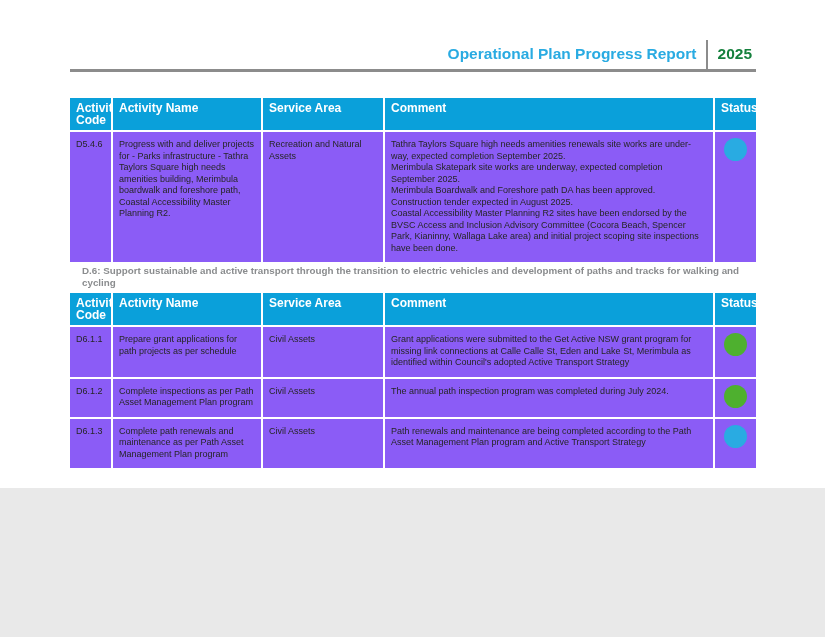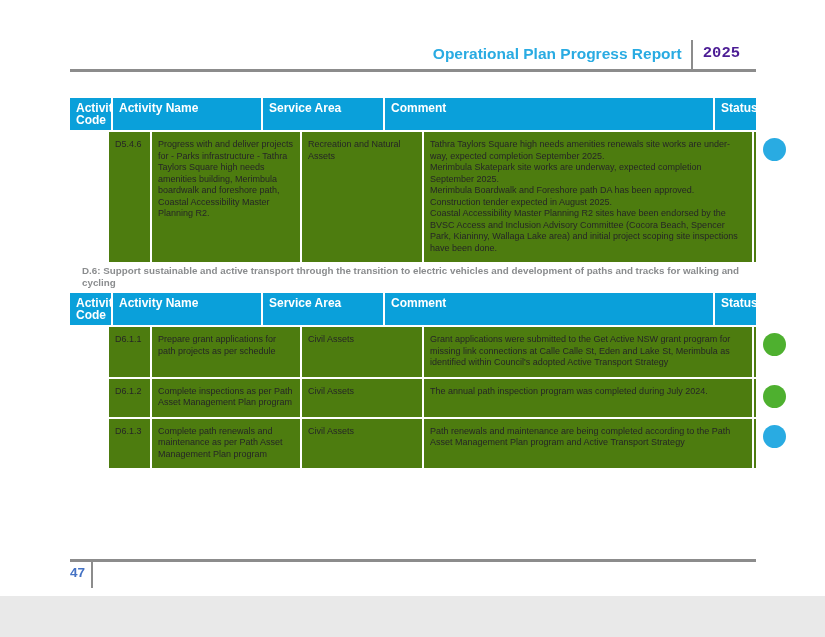--- a/index.html
+++ b/index.html
@@ -1,37 +1,37 @@
 <!DOCTYPE html>
 <html><head>
 <meta charset="utf-8">
 <style>
   html,body{margin:0;padding:0;background:#e9e9e9;}
   .page{
-    width:825px;height:596px;background:#ffffff;position:relative;overflow:hidden;
+    width:825px;height:488px;background:#ffffff;position:relative;overflow:hidden;
     font-family:"Liberation Sans", sans-serif;color:#262626;margin:0 auto;
   }
   
   .doc-header{position:absolute;top:40px;left:70px;width:686px;border-bottom:3px solid #8c8c8c;}
   .doc-header-inner{display:flex;justify-content:flex-end;align-items:stretch;height:29px;}
   .doc-title{color:#29abe2;font-weight:bold;font-size:15.5px;line-height:27px;white-space:nowrap;}
   .hdr-vbar{width:2px;background:#8c8c8c;margin:0 10px 0 9px;}
-  .doc-year{color:#4c1d95;font-weight:bold;font-size:15.5px;line-height:27px;margin-right:16px;font-family:Liberation Mono, monospace;}
+  .doc-year{color:#15803d;font-weight:bold;font-size:15.5px;line-height:27px;margin-right:4px;}
   
   .optable{position:absolute;left:70px;width:686px;}
   .table1{top:98px;}
   .table2{top:293px;}
   .trow,.thead{display:grid;grid-template-columns:43px 150px 122px 330px 41px;}
   .th{
     background:#0aa0da;color:#ffffff;font-weight:bold;font-size:12px;line-height:12px;
     padding:4px 4px 4px 6px;box-sizing:border-box;border-right:2px solid #ffffff;
   }
   .th:last-child{border-right:none;}
   .thead{border-bottom:2px solid #ffffff;}
-  .trow{background:#4d7c0f;border-bottom:2px solid #ffffff;margin-left:39px;}
+  .trow{background:#8b5cf6;border-bottom:2px solid #ffffff;}
   .td{
     font-size:9px;line-height:11.5px;padding:7px 6px 8px 6px;box-sizing:border-box;
     border-right:2px solid #ffffff;color:#262626;
   }
   .td:last-child{border-right:none;}
   .td.col-comment{white-space:pre-line;}
   .td.col-status{padding:5px 0;}
   .status-dot{display:block;width:23px;height:23px;border-radius:50%;margin:1px auto 0 auto;}
   
   .section-block{position:absolute;left:70px;top:253px;width:686px;}

